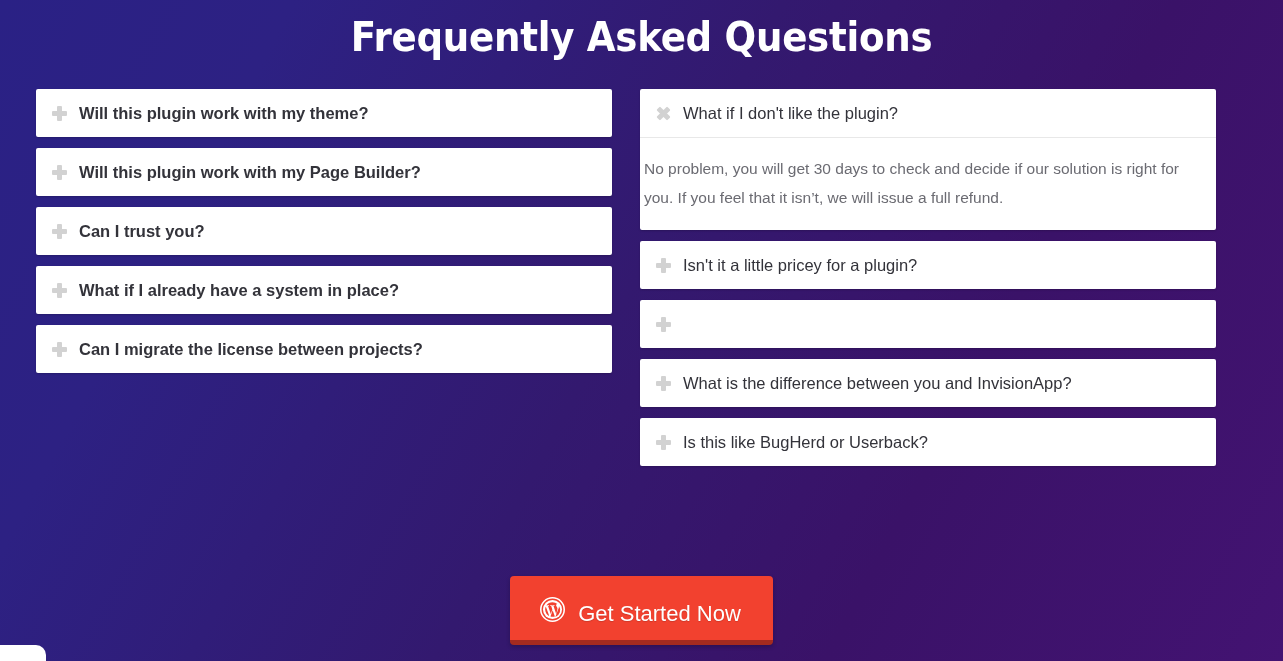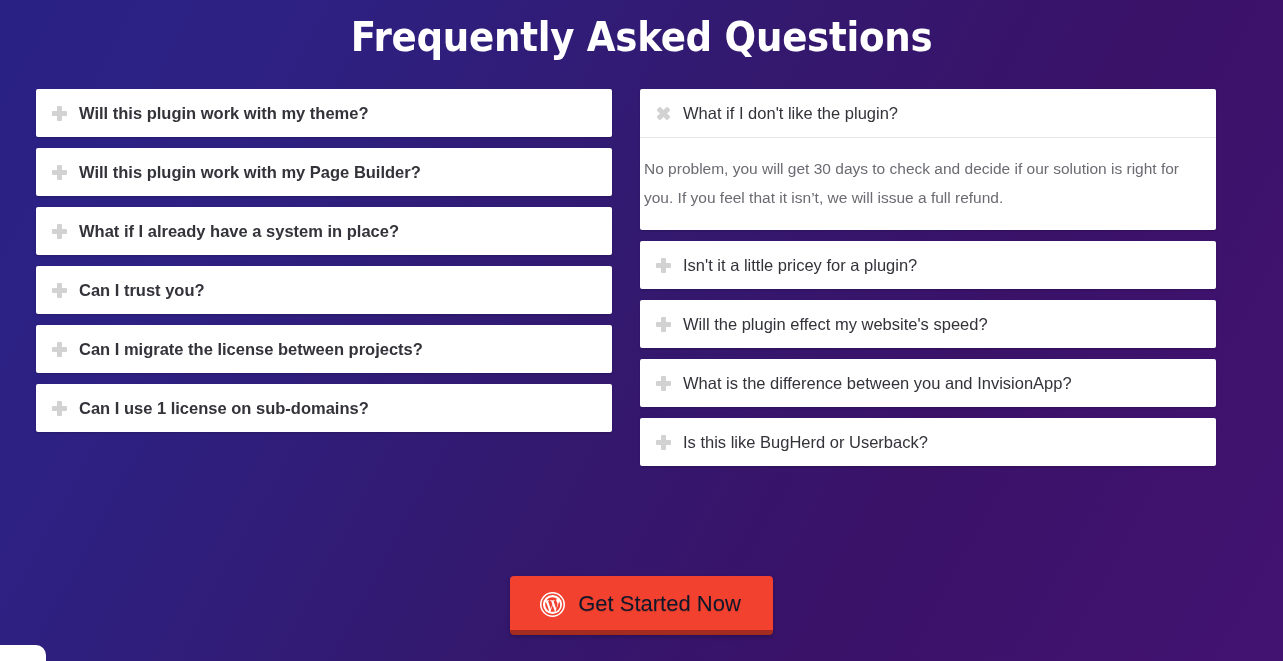--- a/index.html
+++ b/index.html
@@ -143,25 +143,26 @@
     gap: 13px;
     background: #f2412f;
     border: none;
     border-bottom: 5px solid #a42b1f;
     border-radius: 4px;
     padding: 15px 32px 13px 30px;
     cursor: pointer;
     box-shadow: 0 2px 4px rgba(0,0,0,0.22);
   }
   .cta-label {
-    color: #0f172a;
+    color: #ffffff;
     font-size: 22px;
     line-height: 26px;
     white-space: nowrap;
     text-shadow: 0 1px 1px rgba(0,0,0,0.15);
+    margin-top: 10px;
   }
   .wp-icon {
     width: 25px;
     height: 25px;
     flex: 0 0 auto;
     display: block;
   }
 
   
   .corner-widget {
@@ -191,39 +192,33 @@
         </div>
         <div class="faq-item collapsed">
           <div class="faq-head">
             <span class="faq-icon plus"></span>
             <span class="faq-q">Will this plugin work with my Page Builder?</span>
           </div>
         </div>
         <div class="faq-item collapsed">
           <div class="faq-head">
             <span class="faq-icon plus"></span>
+            <span class="faq-q">Can I trust you?</span>
+          </div>
+        </div>
+        <div class="faq-item collapsed">
+          <div class="faq-head">
+            <span class="faq-icon plus"></span>
             <span class="faq-q">What if I already have a system in place?</span>
           </div>
         </div>
         <div class="faq-item collapsed">
           <div class="faq-head">
             <span class="faq-icon plus"></span>
-            <span class="faq-q">Can I trust you?</span>
-          </div>
-        </div>
-        <div class="faq-item collapsed">
-          <div class="faq-head">
-            <span class="faq-icon plus"></span>
             <span class="faq-q">Can I migrate the license between projects?</span>
-          </div>
-        </div>
-        <div class="faq-item collapsed">
-          <div class="faq-head">
-            <span class="faq-icon plus"></span>
-            <span class="faq-q">Can I use 1 license on sub-domains?</span>
           </div>
         </div>
       </div>
     <div class="col col-right" id="col-right">
         <div class="faq-item">
           <div class="faq-head">
             <span class="faq-icon times"></span>
             <span class="faq-q">What if I don't like the plugin?</span>
           </div>
           <div class="faq-body">
@@ -232,21 +227,20 @@
         </div>
         <div class="faq-item collapsed">
           <div class="faq-head">
             <span class="faq-icon plus"></span>
             <span class="faq-q">Isn't it a little pricey for a plugin?</span>
           </div>
         </div>
         <div class="faq-item collapsed">
           <div class="faq-head">
             <span class="faq-icon plus"></span>
-            <span class="faq-q">Will the plugin effect my website's speed?</span>
           </div>
         </div>
         <div class="faq-item collapsed">
           <div class="faq-head">
             <span class="faq-icon plus"></span>
             <span class="faq-q">What is the difference between you and InvisionApp?</span>
           </div>
         </div>
         <div class="faq-item collapsed">
           <div class="faq-head">

